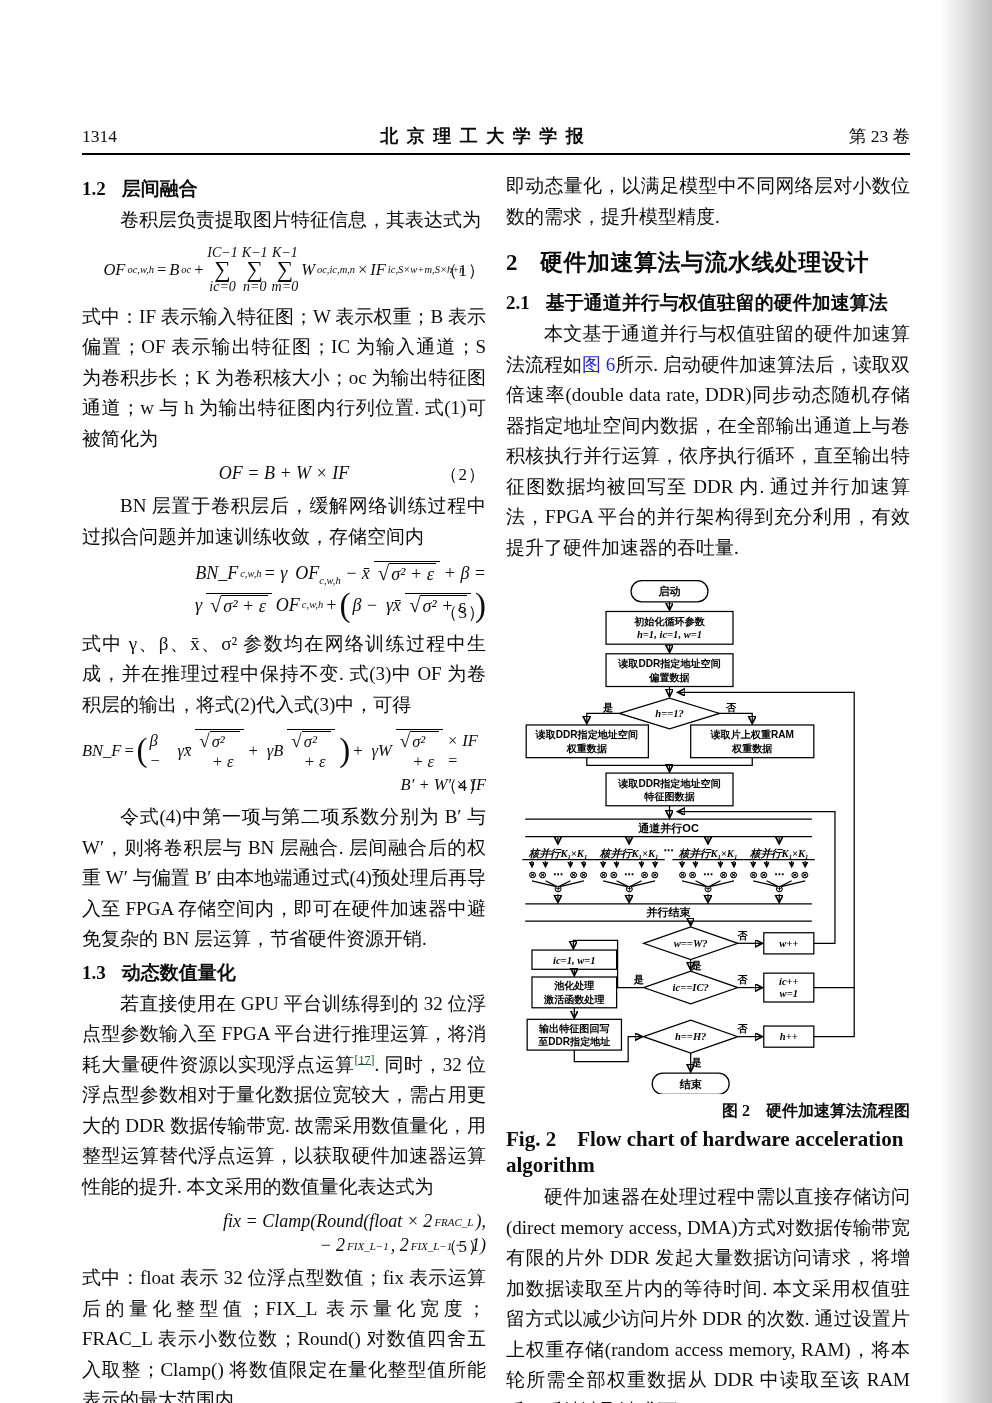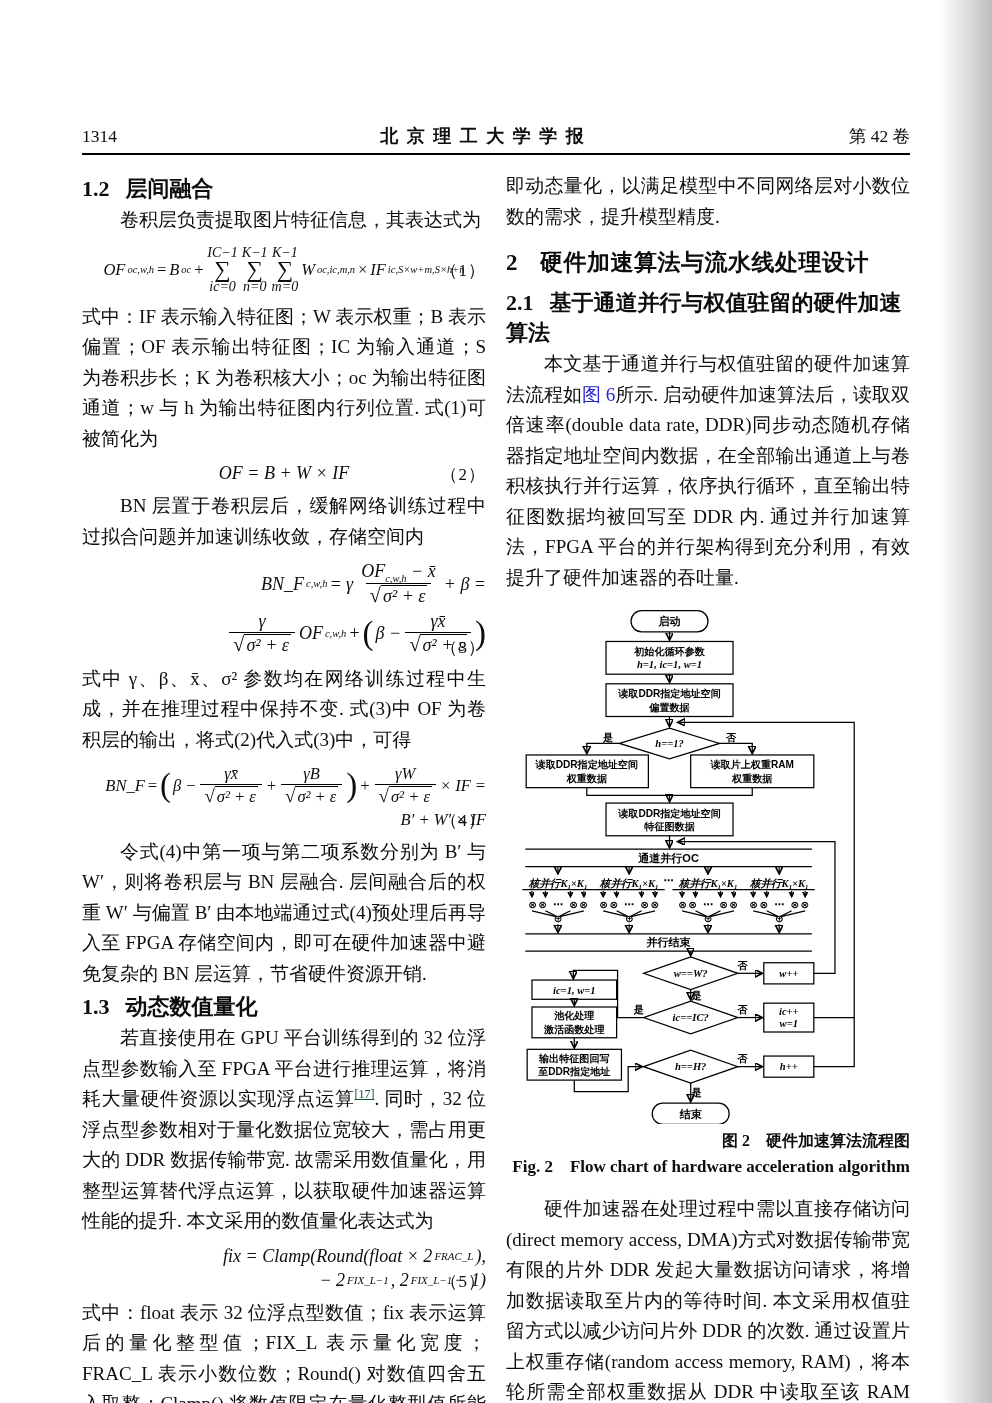--- a/index.html
+++ b/index.html
@@ -11,70 +11,70 @@
   .content{position:absolute;left:82px;top:124px;width:828px;}
   
   .hdr{display:flex;justify-content:space-between;align-items:baseline;font-size:17.5px;}
   .hdr .jt{font-weight:700;letter-spacing:2px;font-size:18px;}
   .rule{border:none;border-top:2.2px solid #000;margin:5px 0 0;}
   
   .cols{display:flex;gap:20px;margin-top:16px;}
   .col{width:404px;}
   p{margin:0;font-size:19px;line-height:30.5px;text-align:justify;}
   .ind{text-indent:2em;}
-  .h-small{font-size:22px;font-weight:700;line-height:30px;margin:3px 0 1px;}
+  .h-small{font-size:19px;font-weight:700;line-height:30px;margin:3px 0 1px;}
   .h-small .no{margin-right:16px;font-family:"Liberation Serif",serif;}
   .h-big{font-size:23px;font-weight:700;margin:15px 0 10px;letter-spacing:.5px;}
   .h-big .no{margin-right:22px;}
   .lnk{color:#2626cf;text-decoration:none;}
   .refsup{color:#14532d;vertical-align:super;font-size:12px;line-height:0;}
   
   .eq{position:relative;margin:9px 0 7px;font-family:"Liberation Serif",serif;font-style:italic;
       font-size:18px;display:flex;justify-content:center;align-items:center;gap:2px;}
   .eq.small{font-size:16.5px;}
   .eq.stack{flex-direction:column;gap:3px;align-items:flex-end;}
   .eqline{display:flex;align-items:center;gap:2px;justify-content:center;}
   .eq sub{font-size:10.5px;line-height:0;}
   .eqnum{position:absolute;right:0;top:50%;transform:translateY(-50%);
          font-style:normal;font-size:17px;letter-spacing:1px;}
   .eqnum.bot{top:auto;bottom:-2px;transform:none;}
   .sum{display:inline-flex;flex-direction:column;align-items:center;line-height:1;margin:0 1px;font-style:normal;}
   .sum .lim{font-size:14px;font-style:italic;line-height:1.1;}
   .sum .sg{font-size:23px;line-height:.85;}
-  .fr{display:inline-flex;flex-direction:column;align-items:center;margin:0 2px;line-height:1.2;}
+  .fr{display:inline-flex;flex-direction:row;align-items:center;margin:0 2px;line-height:1.2;}
   .fr .nu{padding:0 4px;}
   .fr .de{border-top:1.4px solid #000;padding:1px 4px 0;display:inline-flex;align-items:flex-start;}
   .sq{display:inline-flex;align-items:flex-start;}
   .sq .rsym{font-style:normal;font-size:115%;line-height:1.05;}
   .sq .rad{border-top:1.4px solid #000;padding:0 2px;}
   .bp{font-style:normal;font-size:33px;font-weight:400;line-height:1;}
   .msup{vertical-align:super;font-size:11px;line-height:0;}
   
-  figure{margin:10px 0 16px;}
+  figure{margin:10px 0 4px;}
   .flow{width:100%;display:block;}
   .flow text{font-family:"Liberation Sans","DejaVu Sans",sans-serif;font-weight:700;
              font-size:10.5px;fill:#000;text-anchor:middle;}
   .flow text.sv{font-family:"Liberation Serif",serif;font-style:italic;font-size:11px;}
   .flow text.lb{font-size:11.5px;}
   .flow rect,.flow polygon{fill:#fff;stroke:#000;stroke-width:1.3;}
   .flow line,.flow path,.flow polyline{stroke:#000;stroke-width:1.3;fill:none;}
   .cap-cn{text-align:right;font-size:16px;font-weight:700;margin-top:7px;}
-  .cap-en{text-align:right;font-size:17px;font-weight:600;margin-top:3px;}
+  .cap-en{text-align:left;font-size:21px;font-weight:600;margin-top:3px;}
 </style>
 </head>
 <body>
 
 <div class="sheet"></div>
 
 <div class="content">
 
   <div class="hdr">
     <span>1314</span>
     <span class="jt">北 京 理 工 大 学 学 报</span>
-    <span>第 42 卷</span>
+    <span>第 23 卷</span>
   </div>
   <hr class="rule">
 
   <div class="cols">
 
     <div class="col">
 
       <div class="h-small">
         <span class="no">1.2</span><span>层间融合</span>
       </div>

